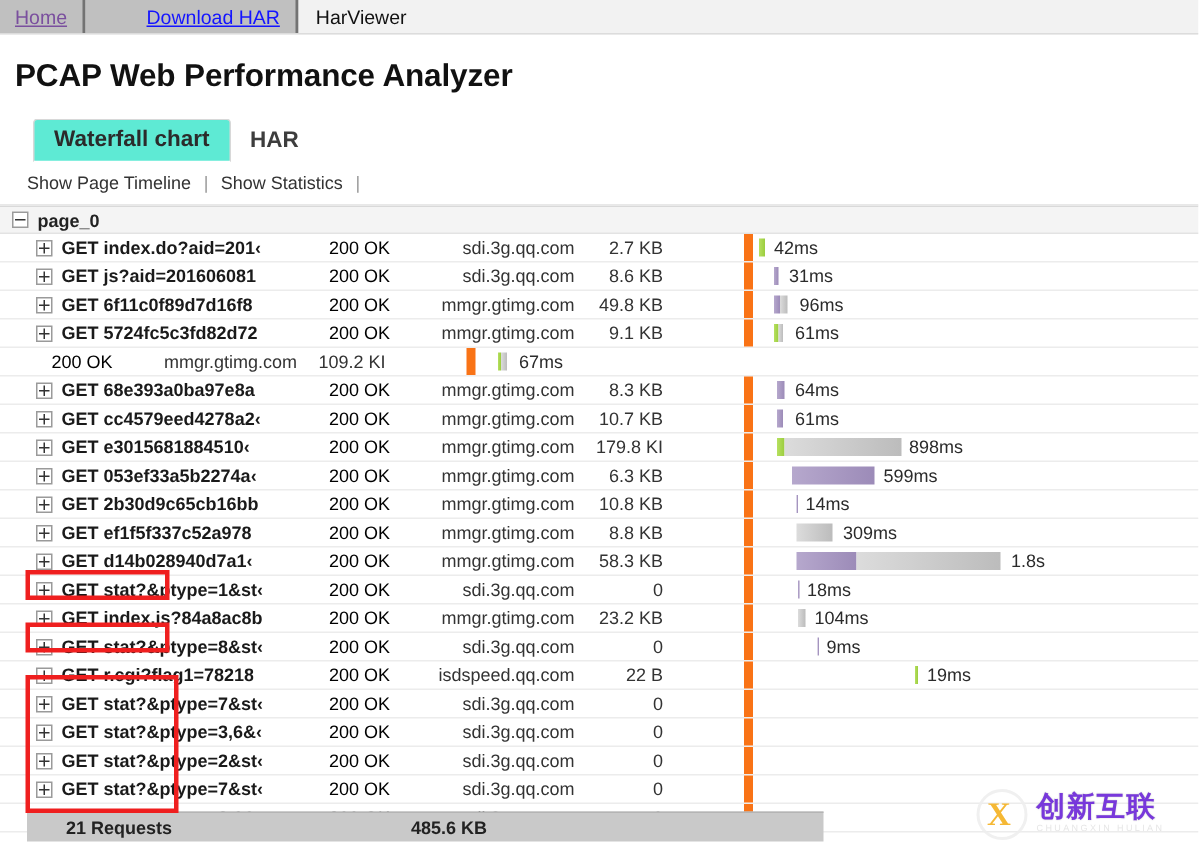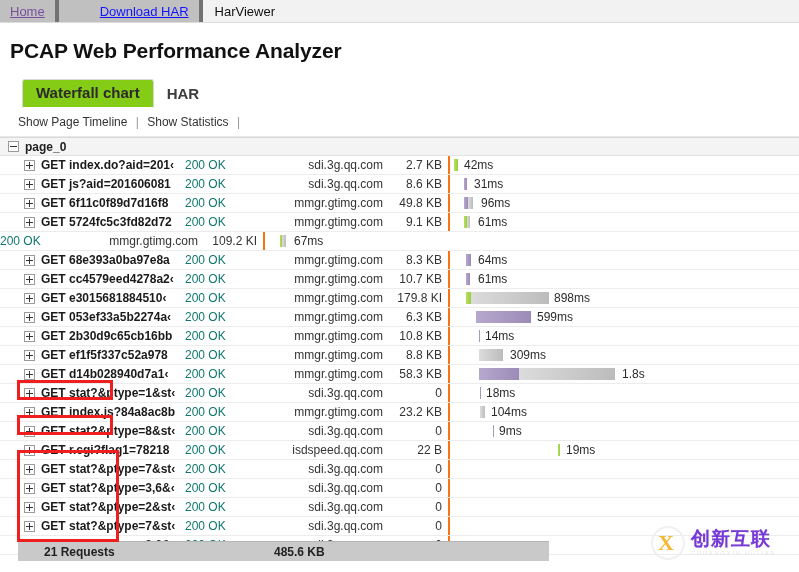--- a/index.html
+++ b/index.html
@@ -24,21 +24,21 @@
     border-bottom: 1px solid #dcdcdc;
     display: flex;
     align-items: stretch;
     font-size: 13px;
   }
   #topnav .navcell {
     display: flex;
     align-items: center;
     padding: 0 10px;
     background: #c0c0c0;
-    border-right: 4px solid #737373;
+    border-right: 2px solid #737373;
   }
   #topnav .navcell.plain {
     background: #f2f2f2;
     border-right: none;
     padding-left: 12px;
     padding-right: 34px;
   }
   #topnav a {
     text-decoration: underline;
     font-size: 13px;
@@ -70,21 +70,21 @@
     font-size: 15px;
     font-weight: bold;
     color: #3d3d3d;
     padding: 4px 13px 5px 13px;
     line-height: 18px;
     background: transparent;
     position: relative;
     top: 1px;
   }
   .tab.active {
-    background: #84cc16;
+    background: #5eead4;
     border: 1px solid #d8d8d8;
     border-bottom: 1px solid #ffffff;
     border-radius: 3px 3px 0 0;
     color: #2b2b2b;
   }
 
   
   #toolbar {
     padding: 7px 0 7px 18px;
     font-size: 12px;
@@ -157,22 +157,23 @@
     box-sizing: border-box;
   }
   .c-name .txt {
     overflow: hidden;
     white-space: nowrap;
     display: block;
   }
   .c-status {
     width: 75px;
     flex: 0 0 75px;
-    color: #0f766e;
+    color: #000000;
     white-space: nowrap;
+    text-align: right;
   }
   .c-domain {
     width: 126px;
     flex: 0 0 126px;
     text-align: right;
     color: #333;
     white-space: nowrap;
     padding-right: 3px;
     box-sizing: border-box;
   }
@@ -182,21 +183,22 @@
     text-align: right;
     color: #333;
     white-space: nowrap;
     padding-right: 6px;
     box-sizing: border-box;
   }
   .c-time {
     flex: 1 1 auto;
     position: relative;
     height: 18px;
-    border-left: 2px solid #f97316;
+    border-left: 6px solid #f97316;
+    margin-left: 48px;
   }
   .bar {
     position: absolute;
     top: 3px;
     height: 12px;
     display: flex;
   }
   .seg { height: 100%; }
   .seg.wait   { background: linear-gradient(to right,#b6a8cd,#9c8bb8); }
   .seg.green  { background: linear-gradient(to right,#b6e060,#9bcd3e); }

